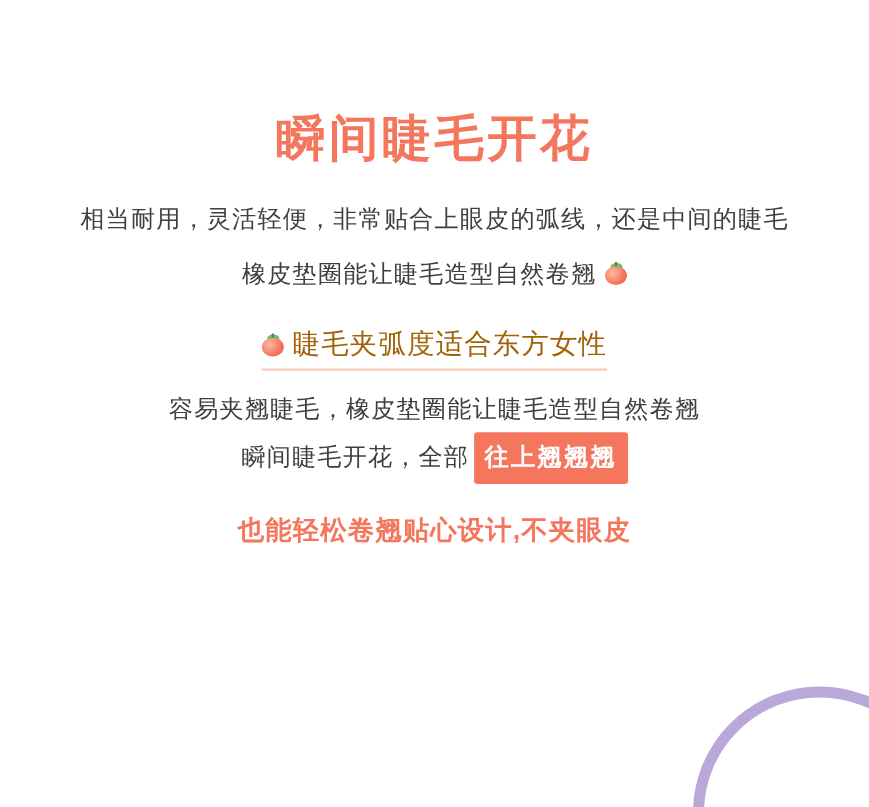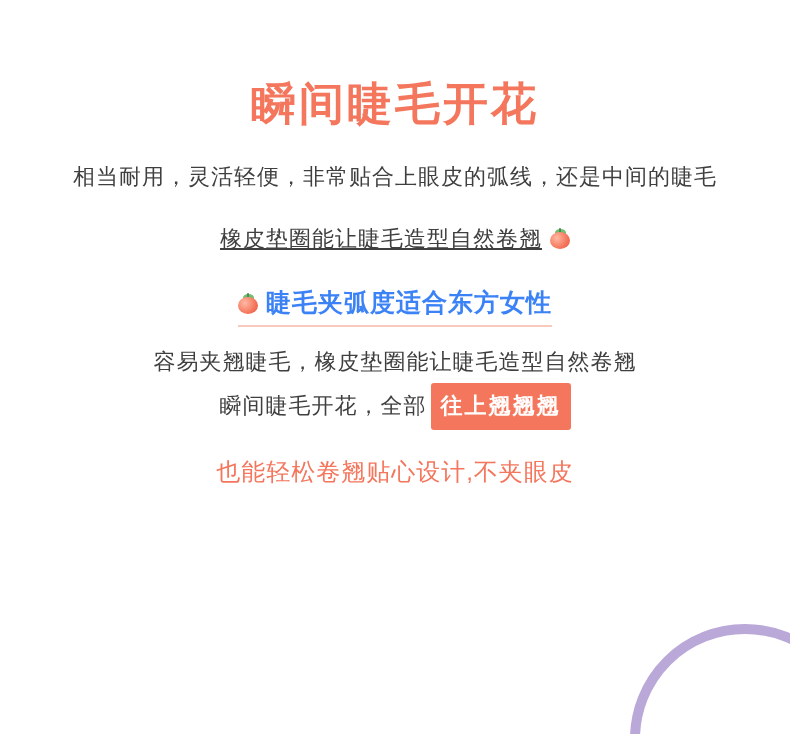--- a/index.html
+++ b/index.html
@@ -33,21 +33,21 @@
     height: 230px;
     border-radius: 50%;
     border: 10px solid #b9a8d8;
     box-sizing: border-box;
     background: transparent;
   }
 
   .content {
     position: relative;
     z-index: 2;
-    padding-top: 76px;
+    padding-top: 98px;
     text-align: center;
   }
 
   .headline {
     font-size: 45px;
     font-weight: bold;
     color: #f4765c;
     letter-spacing: 3px;
     line-height: 1.25;
     margin: 0 0 24px 0;
@@ -57,34 +57,33 @@
   .body-line {
     font-size: 22px;
     line-height: 1.9;
     color: #3f3f3f;
     margin: 0;
     text-align: center;
     letter-spacing: 1px;
   }
 
   .body-line.tight {
-    margin-top: 20px;
-    text-decoration: underline;
+    margin-top: 8px;
   }
 
   .subhead-wrap {
     margin: 26px 0 14px 0;
     text-align: center;
   }
 
   .subhead {
     display: inline-block;
     font-size: 25px;
-    font-weight: bold;
-    color: #3b82f6;
+    font-weight: normal;
+    color: #a16207;
     letter-spacing: 1px;
     padding-bottom: 6px;
     border-bottom: 2px solid #f8c9bd;
   }
 
   .emoji-left {
     margin-right: 8px;
   }
   .emoji-right {
     margin-left: 8px;
@@ -132,21 +131,21 @@
     color: #ffffff;
     font-weight: bold;
     padding: 2px 10px 4px 10px;
     border-radius: 3px;
     letter-spacing: 2px;
     margin-left: 4px;
   }
 
   .accent-line {
     font-size: 24px;
-    font-weight: normal;
+    font-weight: bold;
     color: #f4765c;
     letter-spacing: 1px;
     margin: 16px 0 0 0;
     text-align: center;
   }
 
   .spacer-sm { height: 10px; }
 </style>
 </head>
 <body>

